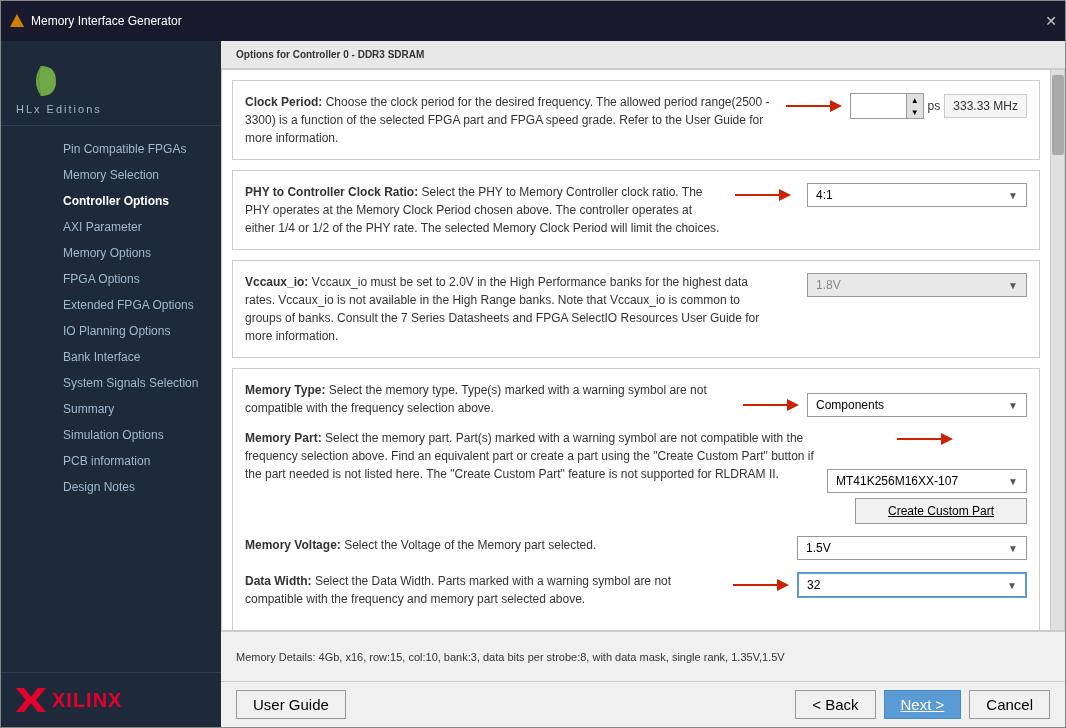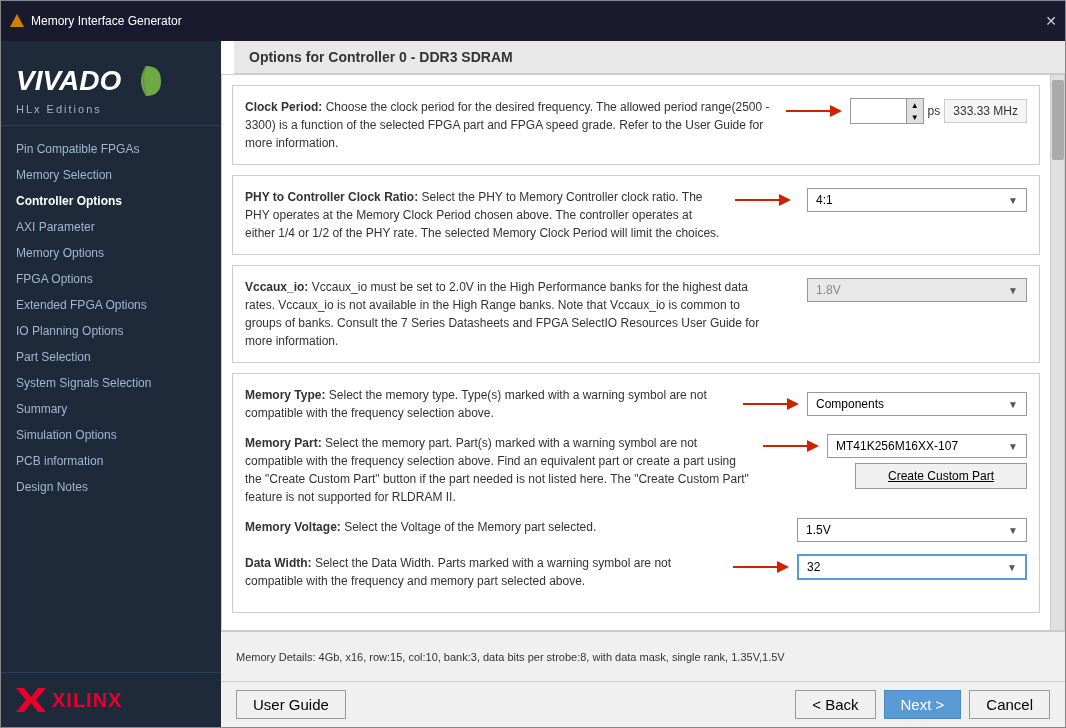--- a/index.html
+++ b/index.html
@@ -14,29 +14,29 @@
 
     .main-content { display: flex; flex: 1; overflow: hidden; }
 
     
     .sidebar { width: 220px; background: #1e2a3a; flex-shrink: 0; display: flex; flex-direction: column; }
     .sidebar-logo { padding: 20px 15px 10px; border-bottom: 1px solid #2d3f55; }
     .vivado-text { color: #fff; font-size: 28px; font-weight: bold; font-style: italic; display: flex; align-items: center; }
     .vivado-leaf { width: 40px; height: 40px; margin-left: 5px; }
     .hlx-text { color: #a0b4c8; font-size: 11px; margin-top: 2px; letter-spacing: 2px; }
 
-    .sidebar-nav { flex: 1; padding: 10px 0; }
+    .sidebar-nav { flex: 1; padding: 10px 0; margin-left: 47px; }
     .nav-item { padding: 6px 15px; color: #a0b8d0; font-size: 12px; cursor: pointer; }
     .nav-item.active { color: #fff; font-weight: bold; }
 
     .sidebar-footer { padding: 15px; border-top: 1px solid #2d3f55; }
     .xilinx-logo { color: #e8002d; font-size: 22px; font-weight: bold; display: flex; align-items: center; }
     .xilinx-icon { width: 30px; height: 24px; margin-right: 6px; }
 
-    .panel-header { background: #e8e8e8; padding: 8px 15px; border-bottom: 1px solid #ccc; font-size: 14px; font-weight: bold; color: #333; flex-shrink: 0; margin-left: 13px; }
+    .panel-header { background: #e8e8e8; padding: 8px 15px; border-bottom: 1px solid #ccc; font-size: 10px; font-weight: bold; color: #333; flex-shrink: 0; }
 
     
     .option-section { border: 1px solid #ccc; margin-bottom: 10px; background: #fff; padding: 12px; }
 
     .option-row { display: flex; align-items: flex-start; gap: 10px; }
     .option-text { flex: 1; color: #333; line-height: 1.5; font-size: 12px; }
     .option-label { font-weight: bold; }
 
     .spinner-input { display: flex; align-items: center; border: 1px solid #999; background: #fff; }
     .spinner-value { width: 55px; text-align: center; padding: 4px; border: none; outline: none; font-size: 12px; }
@@ -55,21 +55,21 @@
 
     
     .bottom-bar { background: #f0f0f0; border-top: 1px solid #ccc; padding: 6px 15px; display: flex; align-items: center; flex-shrink: 0; height: 50px; }
     .memory-details { font-size: 11px; color: #333; flex: 1; }
 
     .footer { background: #f0f0f0; border-top: 1px solid #ccc; padding: 8px 15px; display: flex; align-items: center; justify-content: space-between; flex-shrink: 0; }
     .footer-left { }
     .footer-right { display: flex; gap: 8px; }
 
     .btn { padding: 5px 16px; font-size: 15px; cursor: pointer; border: 1px solid #999; background: #f0f0f0; }
-    .btn-primary { background: #5b9bd5; color: #fff; border: 1px solid #4a8ac4; }
+    .btn-primary { background: #5b9bd5; color: #fff; border: 1px solid #4a8ac4; text-decoration: underline; }
     .btn-user-guide { background: #f0f0f0; }
     .content-area { flex: 1; overflow: hidden; display: flex; flex-direction: column; }
 
     .memory-type-row, .memory-part-row, .memory-voltage-row, .data-width-row { margin-bottom: 10px; }
   </style>
 </head>
 <body>
 
 <div class="window">
 
@@ -79,21 +79,20 @@
     </svg>
     <span class="titlebar-title">Memory Interface Generator</span>
     <span class="titlebar-close">✕</span>
   </div>
 
   <div class="main-content">
 
     <div class="sidebar">
       <div class="sidebar-logo">
         <div class="vivado-text">
-          <span>VIVADO</span>
           <svg class="vivado-leaf" viewBox="0 0 40 40">
             <path d="M20,5 Q35,5 35,20 Q35,35 20,35 Q10,20 20,5Z" fill="#7ab648" opacity="0.9"></path>
             <path d="M20,5 Q15,15 20,35" stroke="#5a9030" stroke-width="1" fill="none"></path>
           </svg>
         </div>
         <div class="hlx-text">HLx Editions</div>
       </div>
 
       <div class="sidebar-nav">
         <div class="nav-item">
@@ -114,21 +113,21 @@
         <div class="nav-item">
           <span>FPGA Options</span>
         </div>
         <div class="nav-item">
           <span>Extended FPGA Options</span>
         </div>
         <div class="nav-item">
           <span>IO Planning Options</span>
         </div>
         <div class="nav-item">
-          <span>Part Selection</span>
+          <span>Bank Interface</span>
         </div>
         <div class="nav-item">
           <span>System Signals Selection</span>
         </div>
         <div class="nav-item">
           <span>Summary</span>
         </div>
         <div class="nav-item">
           <span>Simulation Options</span>
         </div>
@@ -228,21 +227,21 @@
                 <div class="dropdown dropdown-wide dropdown-disabled">
                   <span>1.8V</span>
                   <span class="chevron">▼</span>
                 </div>
               </div>
             </div>
           </div>
 
           <div class="option-section">
 
-            <div class="memory-type-row" style="display:flex; align-items:center; gap:24px; margin-bottom:12px;">
+            <div class="memory-type-row" style="display:flex; align-items:flex-end; gap:24px; margin-bottom:12px;">
               <div class="option-text">
                 <span class="option-label"><span>Memory Type:</span></span>
                 <span> <span>Select the memory type. Type(s) marked with a warning symbol are not compatible with the frequency selection above.</span></span>
               </div>
               <div style="display:flex; align-items:center; gap:4px; flex-shrink:0;">
                 <svg width="60" height="20" viewBox="0 0 60 20">
                   <defs>
                       <marker id="ah3" markerWidth="6" markerHeight="6" refX="5" refY="3" orient="auto">
                         <path d="M0,0 L6,3 L0,6Z" fill="#cc2200"></path>
                       </marker>
@@ -255,21 +254,21 @@
                 </div>
               </div>
             </div>
 
             <div class="memory-part-row" style="display:flex; align-items:flex-start; gap:10px; margin-bottom:12px;">
               <div class="option-text">
                 <span class="option-label"><span>Memory Part:</span></span>
                 <span> <span>Select the memory part. Part(s) marked with a warning symbol are not compatible with the frequency selection above. Find an equivalent part or create a part using the "Create Custom Part" button if the part needed is not listed here. The "Create Custom Part" feature is not supported for RLDRAM II.</span></span>
               </div>
               <div style="flex-shrink:0; display:flex; flex-direction:column; align-items:flex-end; gap:5px;">
-                <div style="display:flex; align-items:center; gap:4px;">
+                <div style="display:flex; align-items:center; gap:20px;flex-direction:column;">
                   <svg width="60" height="20" viewBox="0 0 60 20">
                     <defs>
                         <marker id="ah4" markerWidth="6" markerHeight="6" refX="5" refY="3" orient="auto">
                           <path d="M0,0 L6,3 L0,6Z" fill="#cc2200"></path>
                         </marker>
                       </defs>
                     <line x1="0" y1="10" x2="54" y2="10" stroke="#cc2200" stroke-width="2" marker-end="url(#ah4)"></line>
                   </svg>
                   <div class="dropdown" style="width:200px;">
                     <span>MT41K256M16XX-107</span>

